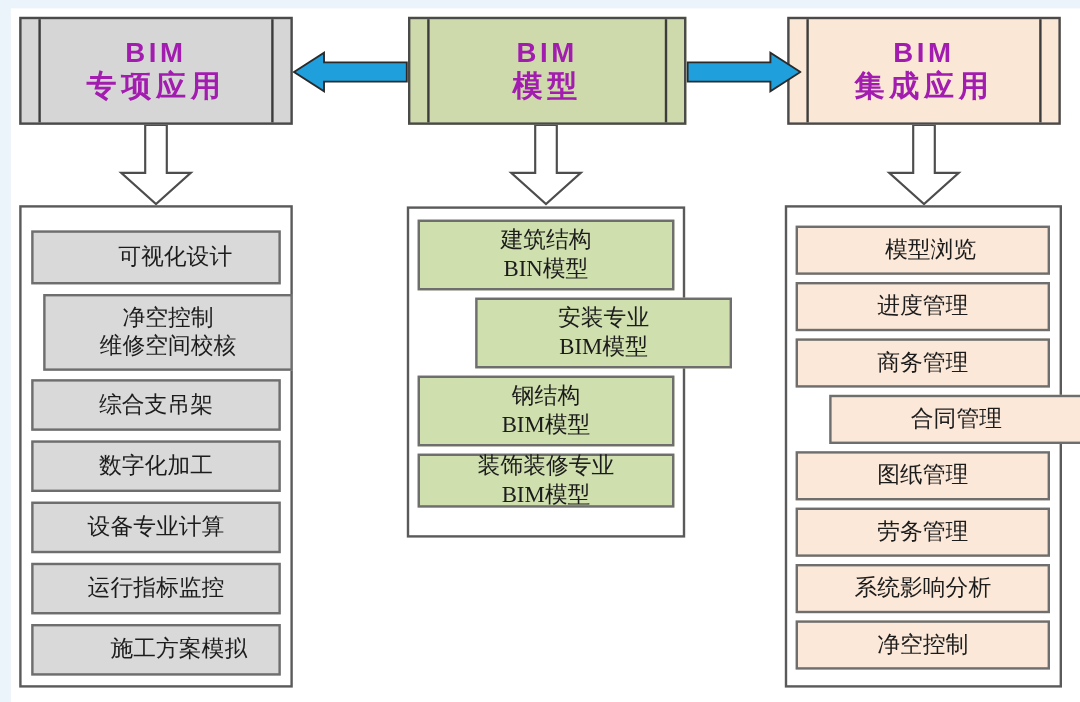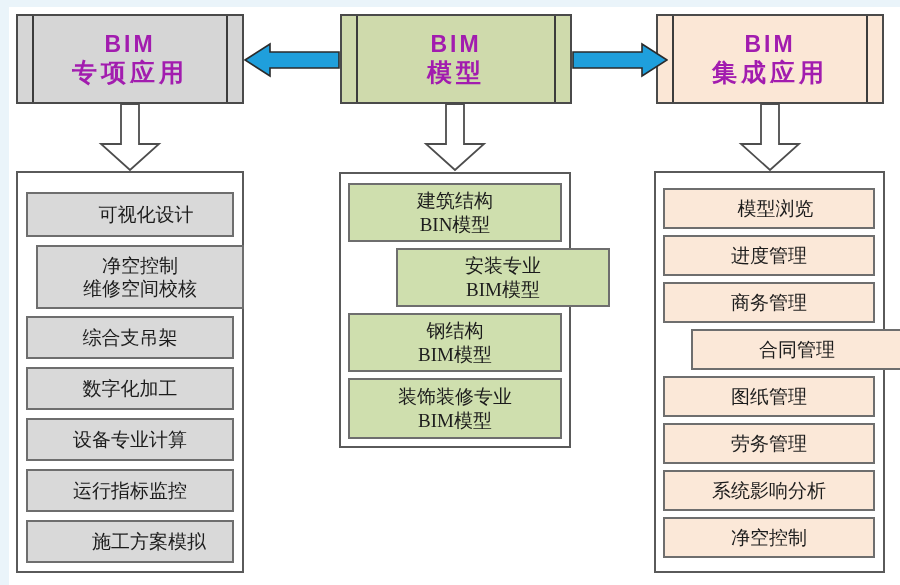--- a/index.html
+++ b/index.html
@@ -184,21 +184,21 @@
     <span class="ln">BIN模型</span>
   </div>
   <div class="chip green" style="left:348px; top:248px; width:214px; height:59px;margin-left:48px;">
     <span class="ln">安装专业</span>
     <span class="ln">BIM模型</span>
   </div>
   <div class="chip green" style="left:348px; top:313px; width:214px; height:59px;">
     <span class="ln">钢结构</span>
     <span class="ln">BIM模型</span>
   </div>
-  <div class="chip green" style="left:348px; top:378px; width:214px; height:61px;">
+  <div class="chip green" style="left:348px; top:378px; width:214px; height:45px;">
     <span class="ln">装饰装修专业</span>
     <span class="ln">BIM模型</span>
   </div>
 
   <div class="column-box" style="left:654px; top:171px; width:231px; height:402px;"></div>
 
   <div class="chip peach" style="left:663px; top:188px; width:212px; height:41px;padding-left:13px;">
     <span class="ln">模型浏览</span>
   </div>
   <div class="chip peach" style="left:663px; top:235px; width:212px; height:41px;">

